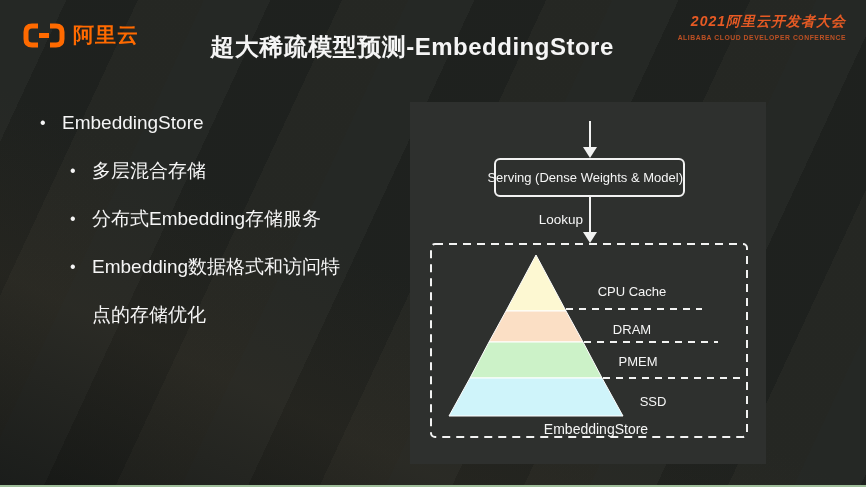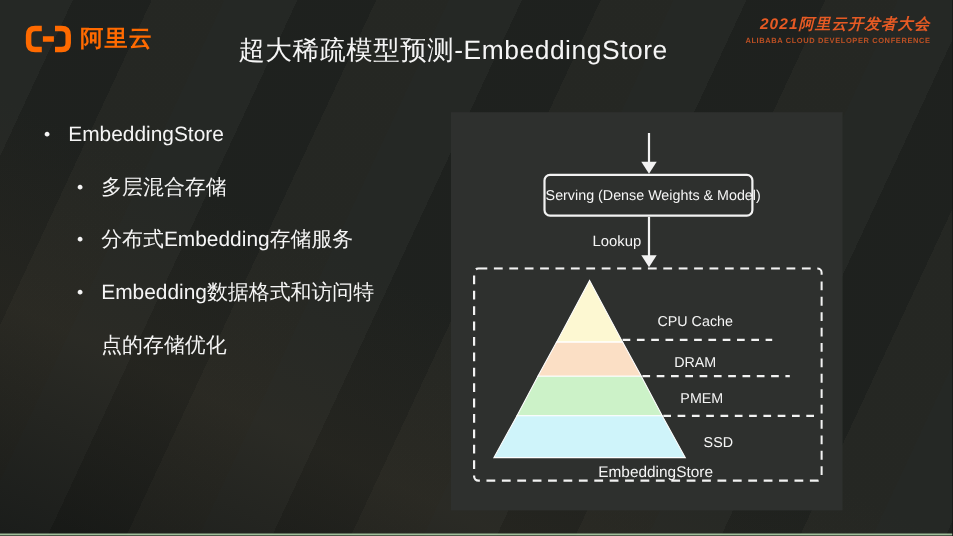--- a/index.html
+++ b/index.html
@@ -15,39 +15,39 @@
       repeating-linear-gradient(115deg,
         rgba(255,255,255,0.015) 0 60px,
         rgba(0,0,0,0.11) 60px 125px,
         rgba(95,78,55,0.05) 125px 185px);
   }
   
   .logo{position:absolute;left:22px;top:21px;display:flex;align-items:center;gap:7px;text-align:center;}
   .logo-text{font-size:21px;font-weight:700;letter-spacing:1px;}
   .slide-title{
     position:absolute;left:112px;top:30px;width:600px;
-    text-align:center;font-size:24px;font-weight:400;line-height:34px;
+    text-align:center;font-size:24px;font-weight:700;line-height:34px;
     letter-spacing:0.5px;
   }
   .conf{position:absolute;right:20px;top:13px;text-align:right;}
   .conf-cn{font-size:14px;font-weight:700;letter-spacing:1px;}
   .conf-en{font-size:6.8px;font-weight:700;letter-spacing:0.55px;margin-top:3px;opacity:0.9;}
   
   .bullets{position:absolute;left:40px;top:99px;width:317px;font-size:19px;line-height:48px;}
   .b-row{display:flex;align-items:flex-start;}
   .b-sub{margin-left:30px;}
   .dot{flex:none;width:22px;font-size:16px;}
   .b-text{flex:0 1 auto;max-width:265px;}
   
   .panel{position:absolute;left:410px;top:102px;width:356px;height:362px;background:#2e302e;}
   .panel-svg{position:absolute;left:0;top:0;}
   .serving-box{
     position:absolute;left:84px;top:56px;width:191px;height:39px;
     border:2px solid #f2f2f2;border-radius:6px;box-sizing:border-box;
-    display:flex;align-items:center;justify-content:flex-start;
+    display:flex;align-items:center;justify-content:flex-end;
     font-size:13px;white-space:nowrap;
   }
   .lookup-label{
     position:absolute;left:110px;top:110px;width:63px;
     text-align:right;font-size:13.5px;
   }
   .hier-svg{position:absolute;left:20px;top:141px;}
   svg text{font-family:"Liberation Sans","DejaVu Sans",sans-serif;fill:#f5f5f5;}
   
   .accent-line{position:absolute;left:0;bottom:0;width:866px;height:2px;}

